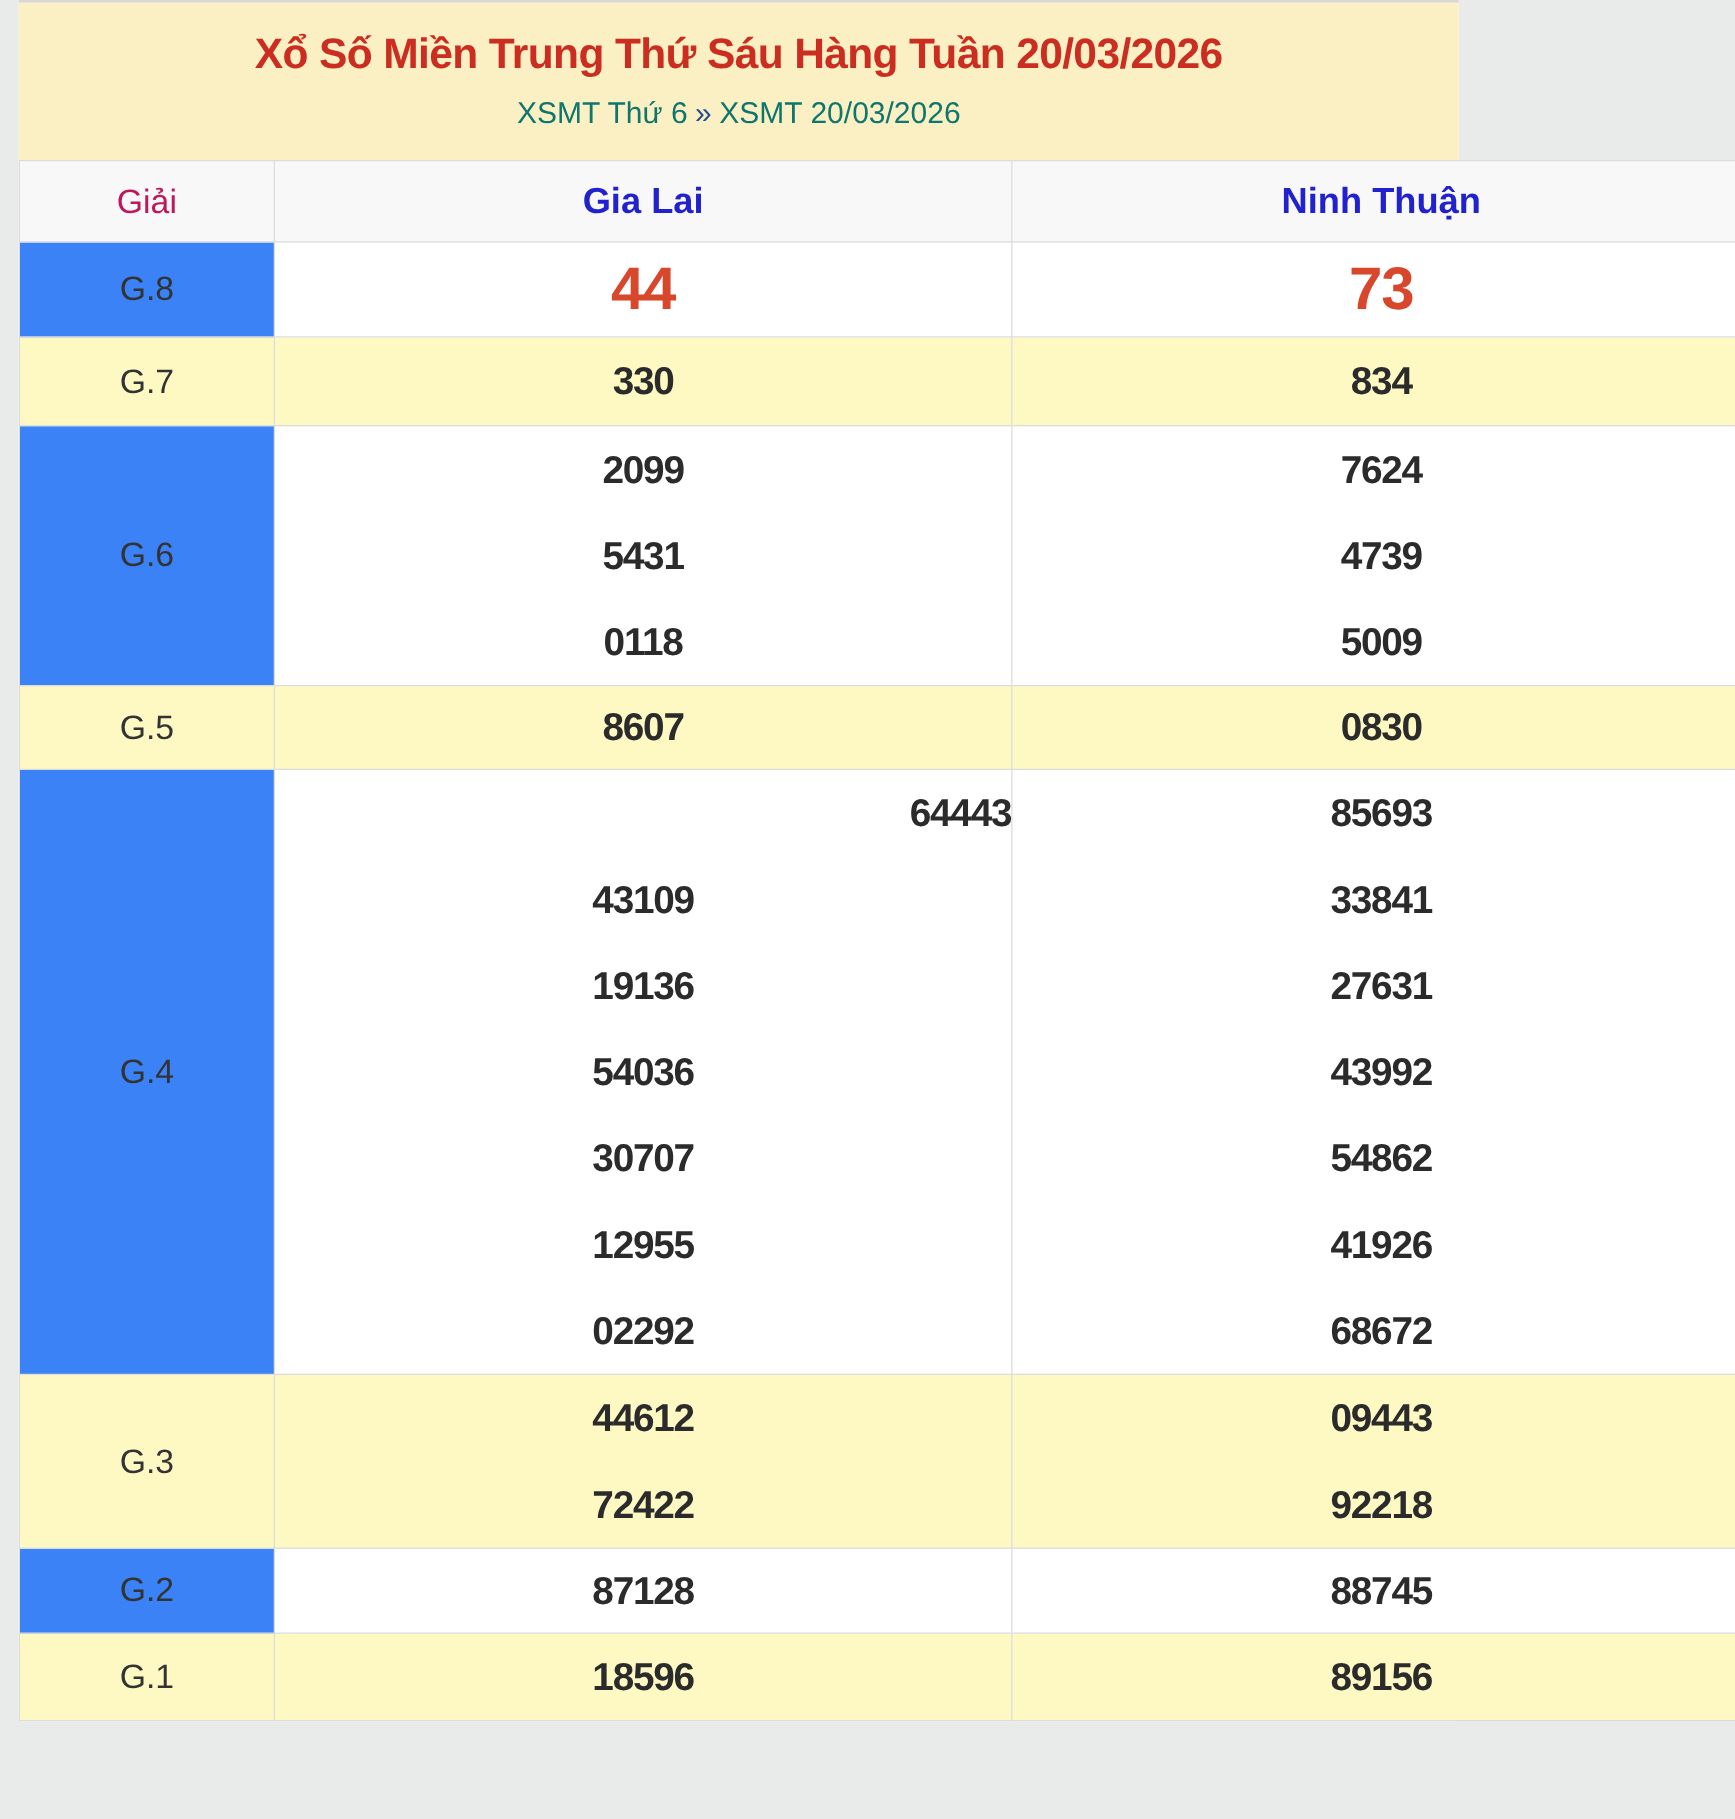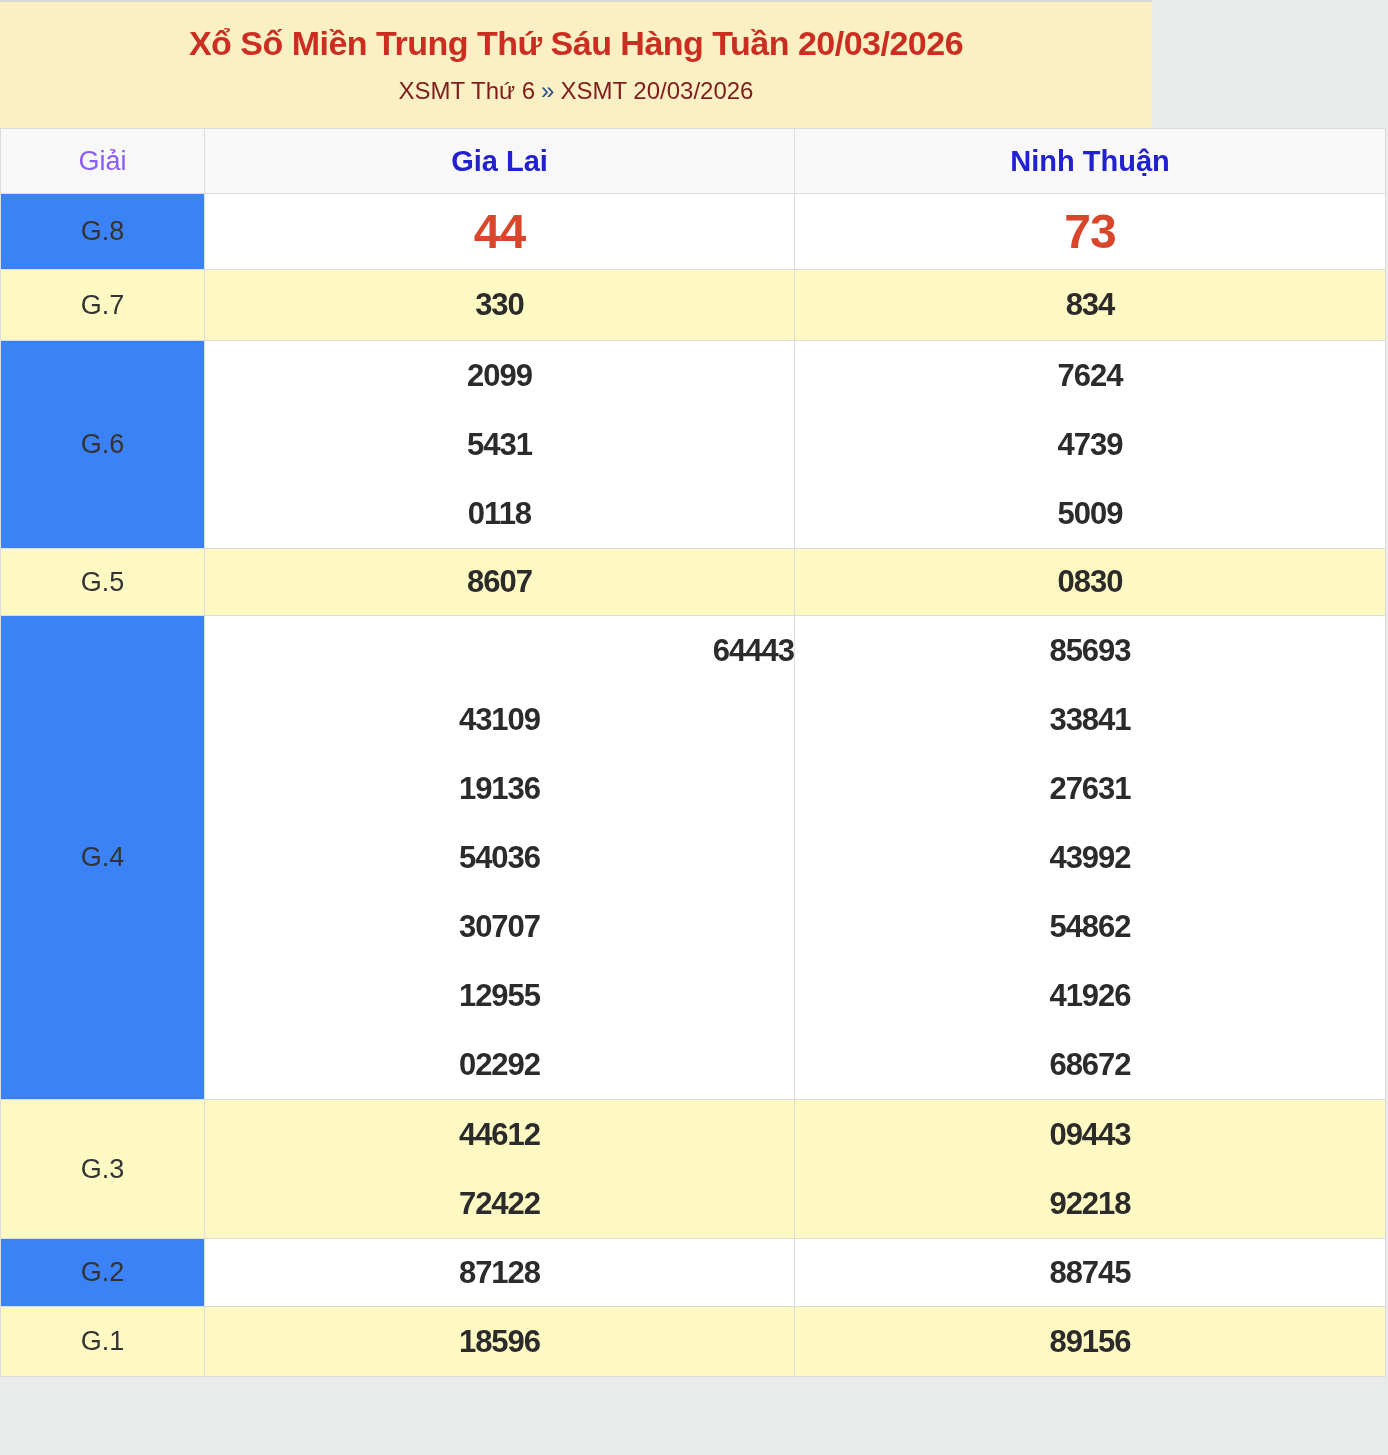--- a/index.html
+++ b/index.html
@@ -4,20 +4,21 @@
 <style>
   html,body{margin:0;padding:0;}
   body{
     background:#e9ebea;
     font-family:"Liberation Sans","DejaVu Sans",sans-serif;
     width:1388px;
   }
   .page{
     width:1152px;
     background:#ffffff;
+    margin-left:15px;
   }
   
   .banner{
     background:#faf0c3;
     border-top:2px solid #d8d8d8;
     height:126px;
     text-align:center;
     overflow:hidden;
   }
   .banner-title{
@@ -28,21 +29,21 @@
     font-weight:bold;
     color:#cb2d20;
     letter-spacing:-0.5px;
   }
   .breadcrumb{
     margin-top:14px;
     font-size:24px;
     color:#24508f;
   }
   .breadcrumb a{
-    color:#7f1d1d;
+    color:#0f766e;
     text-decoration:none;
     cursor:pointer;
   }
   .breadcrumb .sep{ padding:0 6px; }
   
   table.results{
     width:100%;
     border-collapse:collapse;
     table-layout:fixed;
     background:#fff;
@@ -55,21 +56,21 @@
   }
   tr.header-row th{
     height:64px;
     background:#f8f8f8;
     font-size:29px;
     font-weight:bold;
     color:#2121ce;
   }
   tr.header-row th.corner{
     font-weight:normal;
-    color:#8b5cf6;
+    color:#be185d;
     font-size:27px;
   }
   td.prize-label{
     font-size:27px;
     color:#333333;
     background:#3b82f6;
   }
   td.shaded{ background:#fef9c3; }
   .num{
     font-weight:bold;

